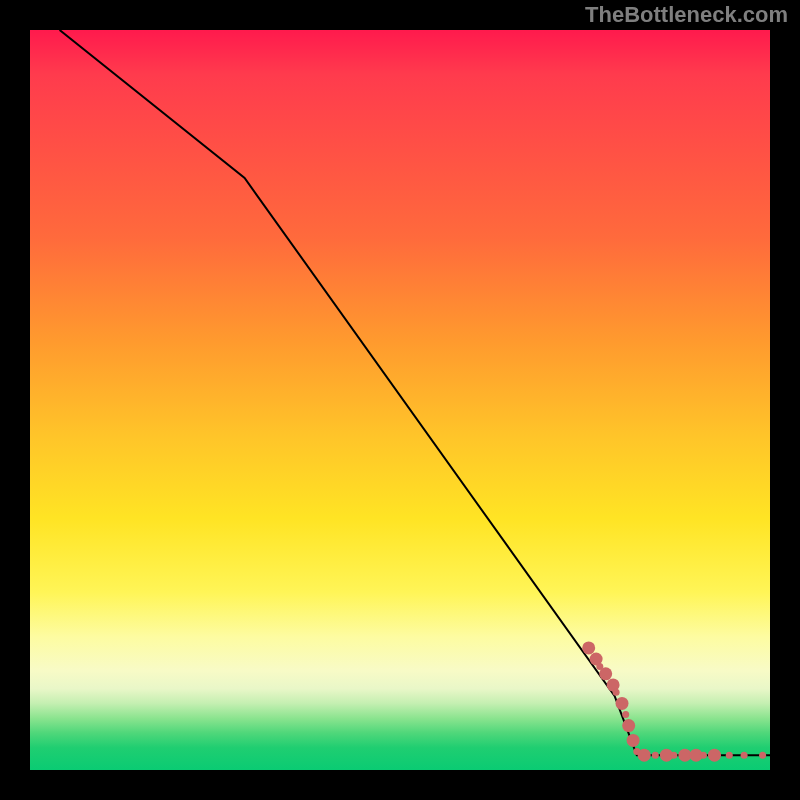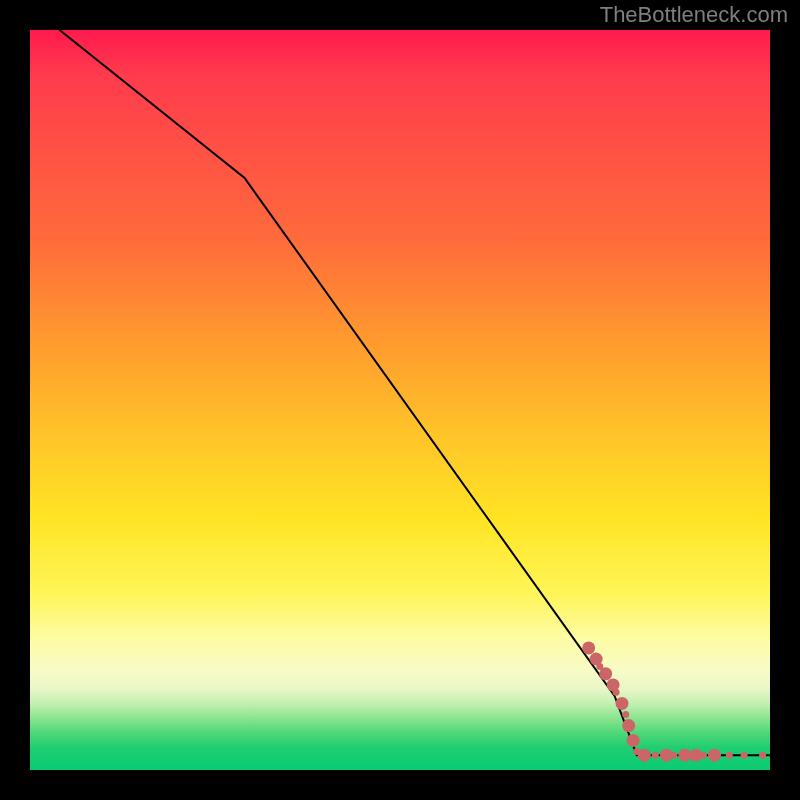--- a/index.html
+++ b/index.html
@@ -18,21 +18,21 @@
     width: 800px;
     height: 800px;
     background: #000;
   }
   .watermark {
     position: absolute;
     top: 2px;
     right: 12px;
     color: #7f7f7f;
     font-size: 22px;
-    font-weight: 400;
+    font-weight: 700;
     z-index: 10;
   }
   .plot-area {
     position: absolute;
     left: 30px;
     top: 30px;
     width: 740px;
     height: 740px;
     overflow: hidden;
   }

